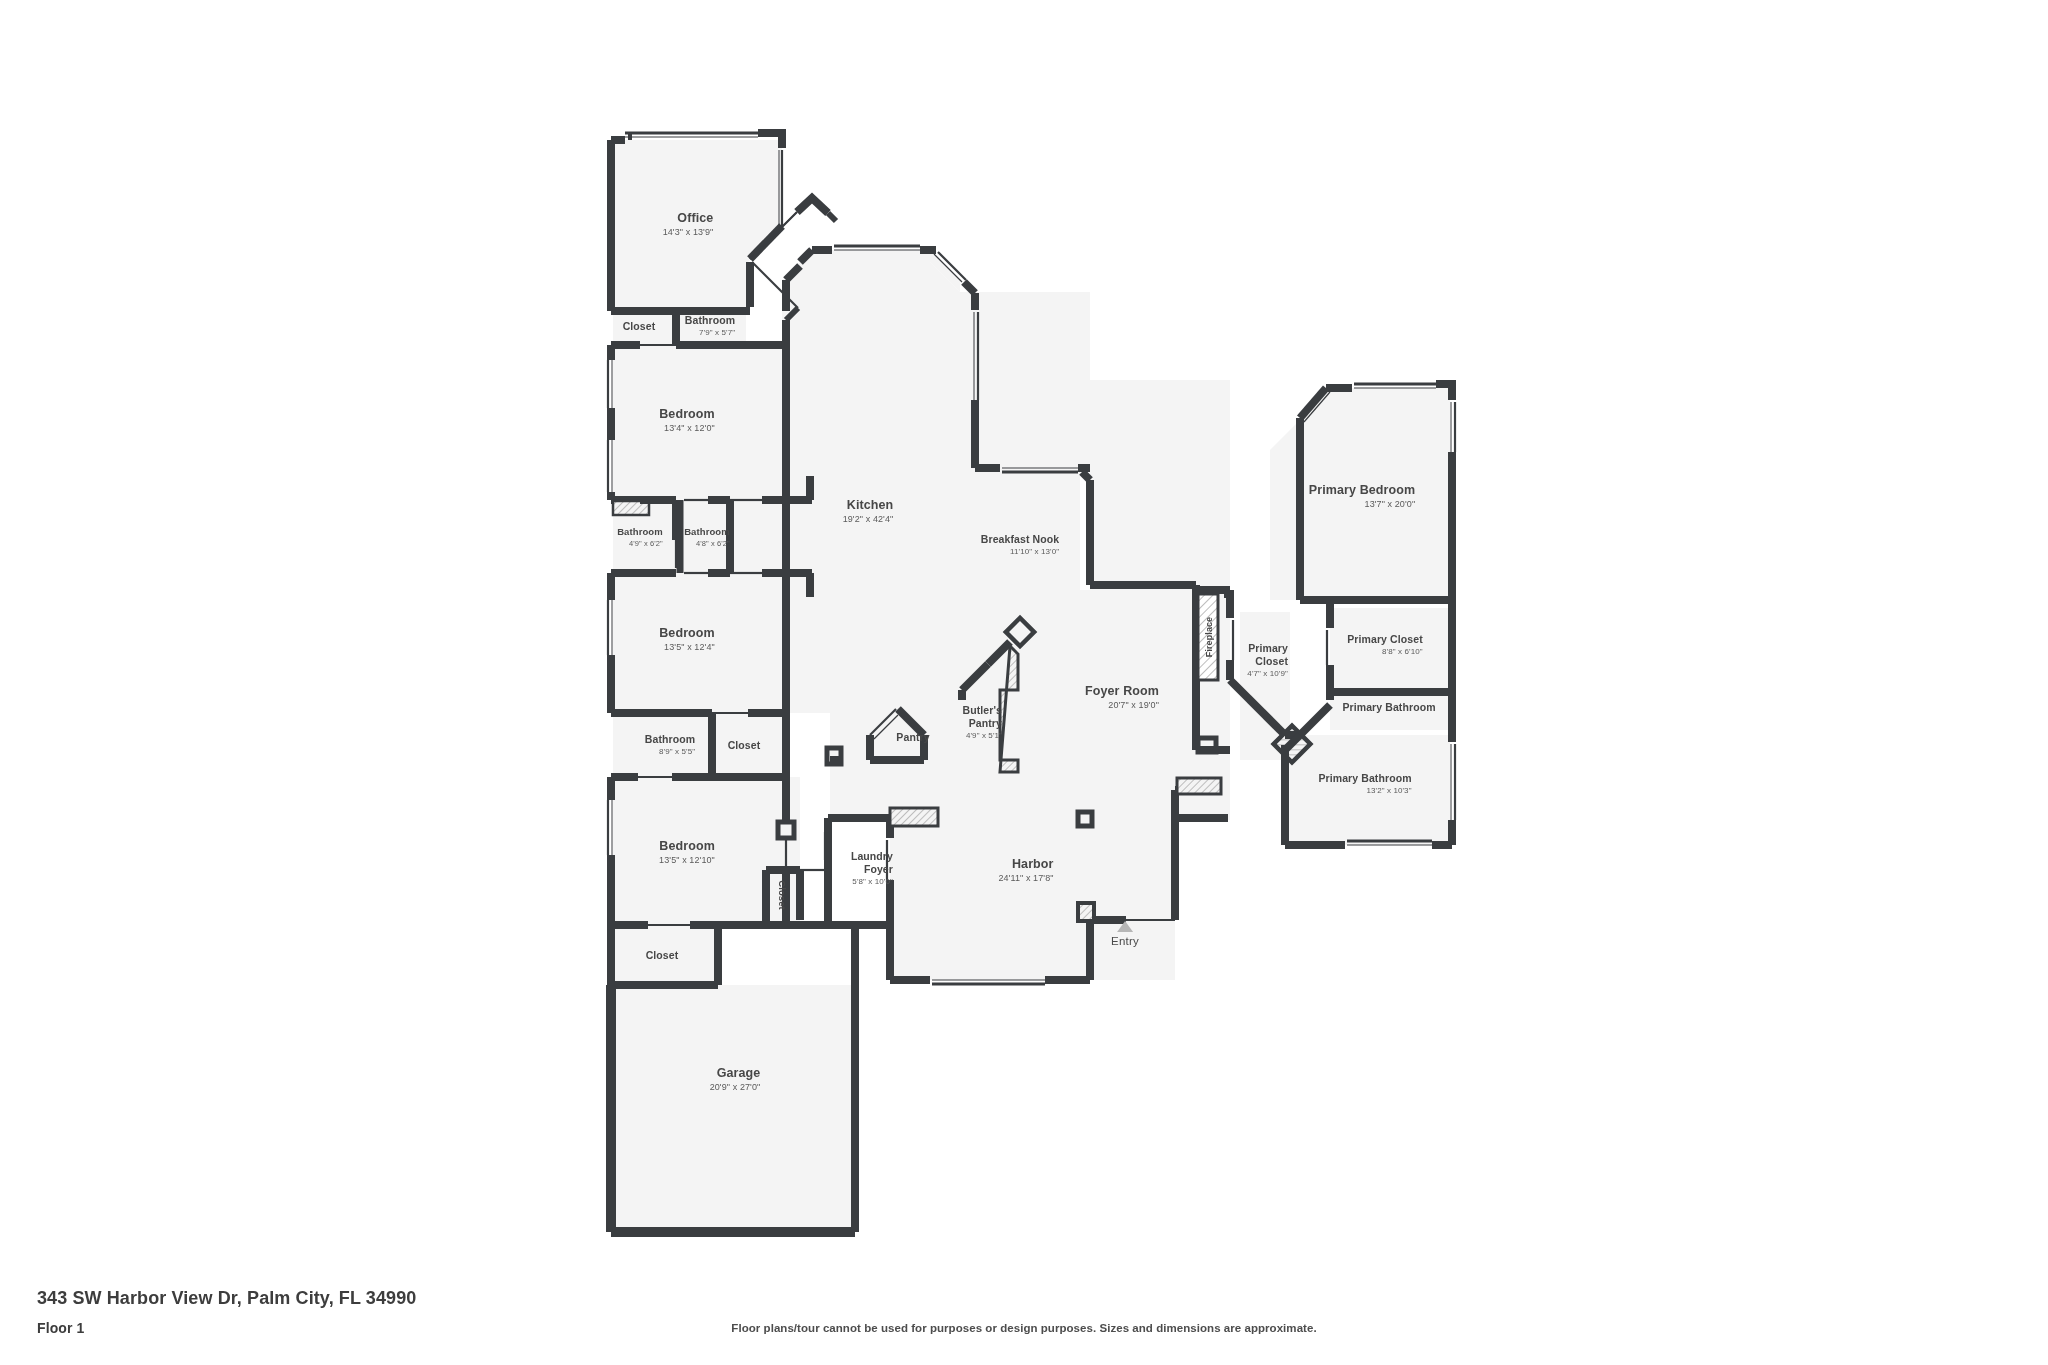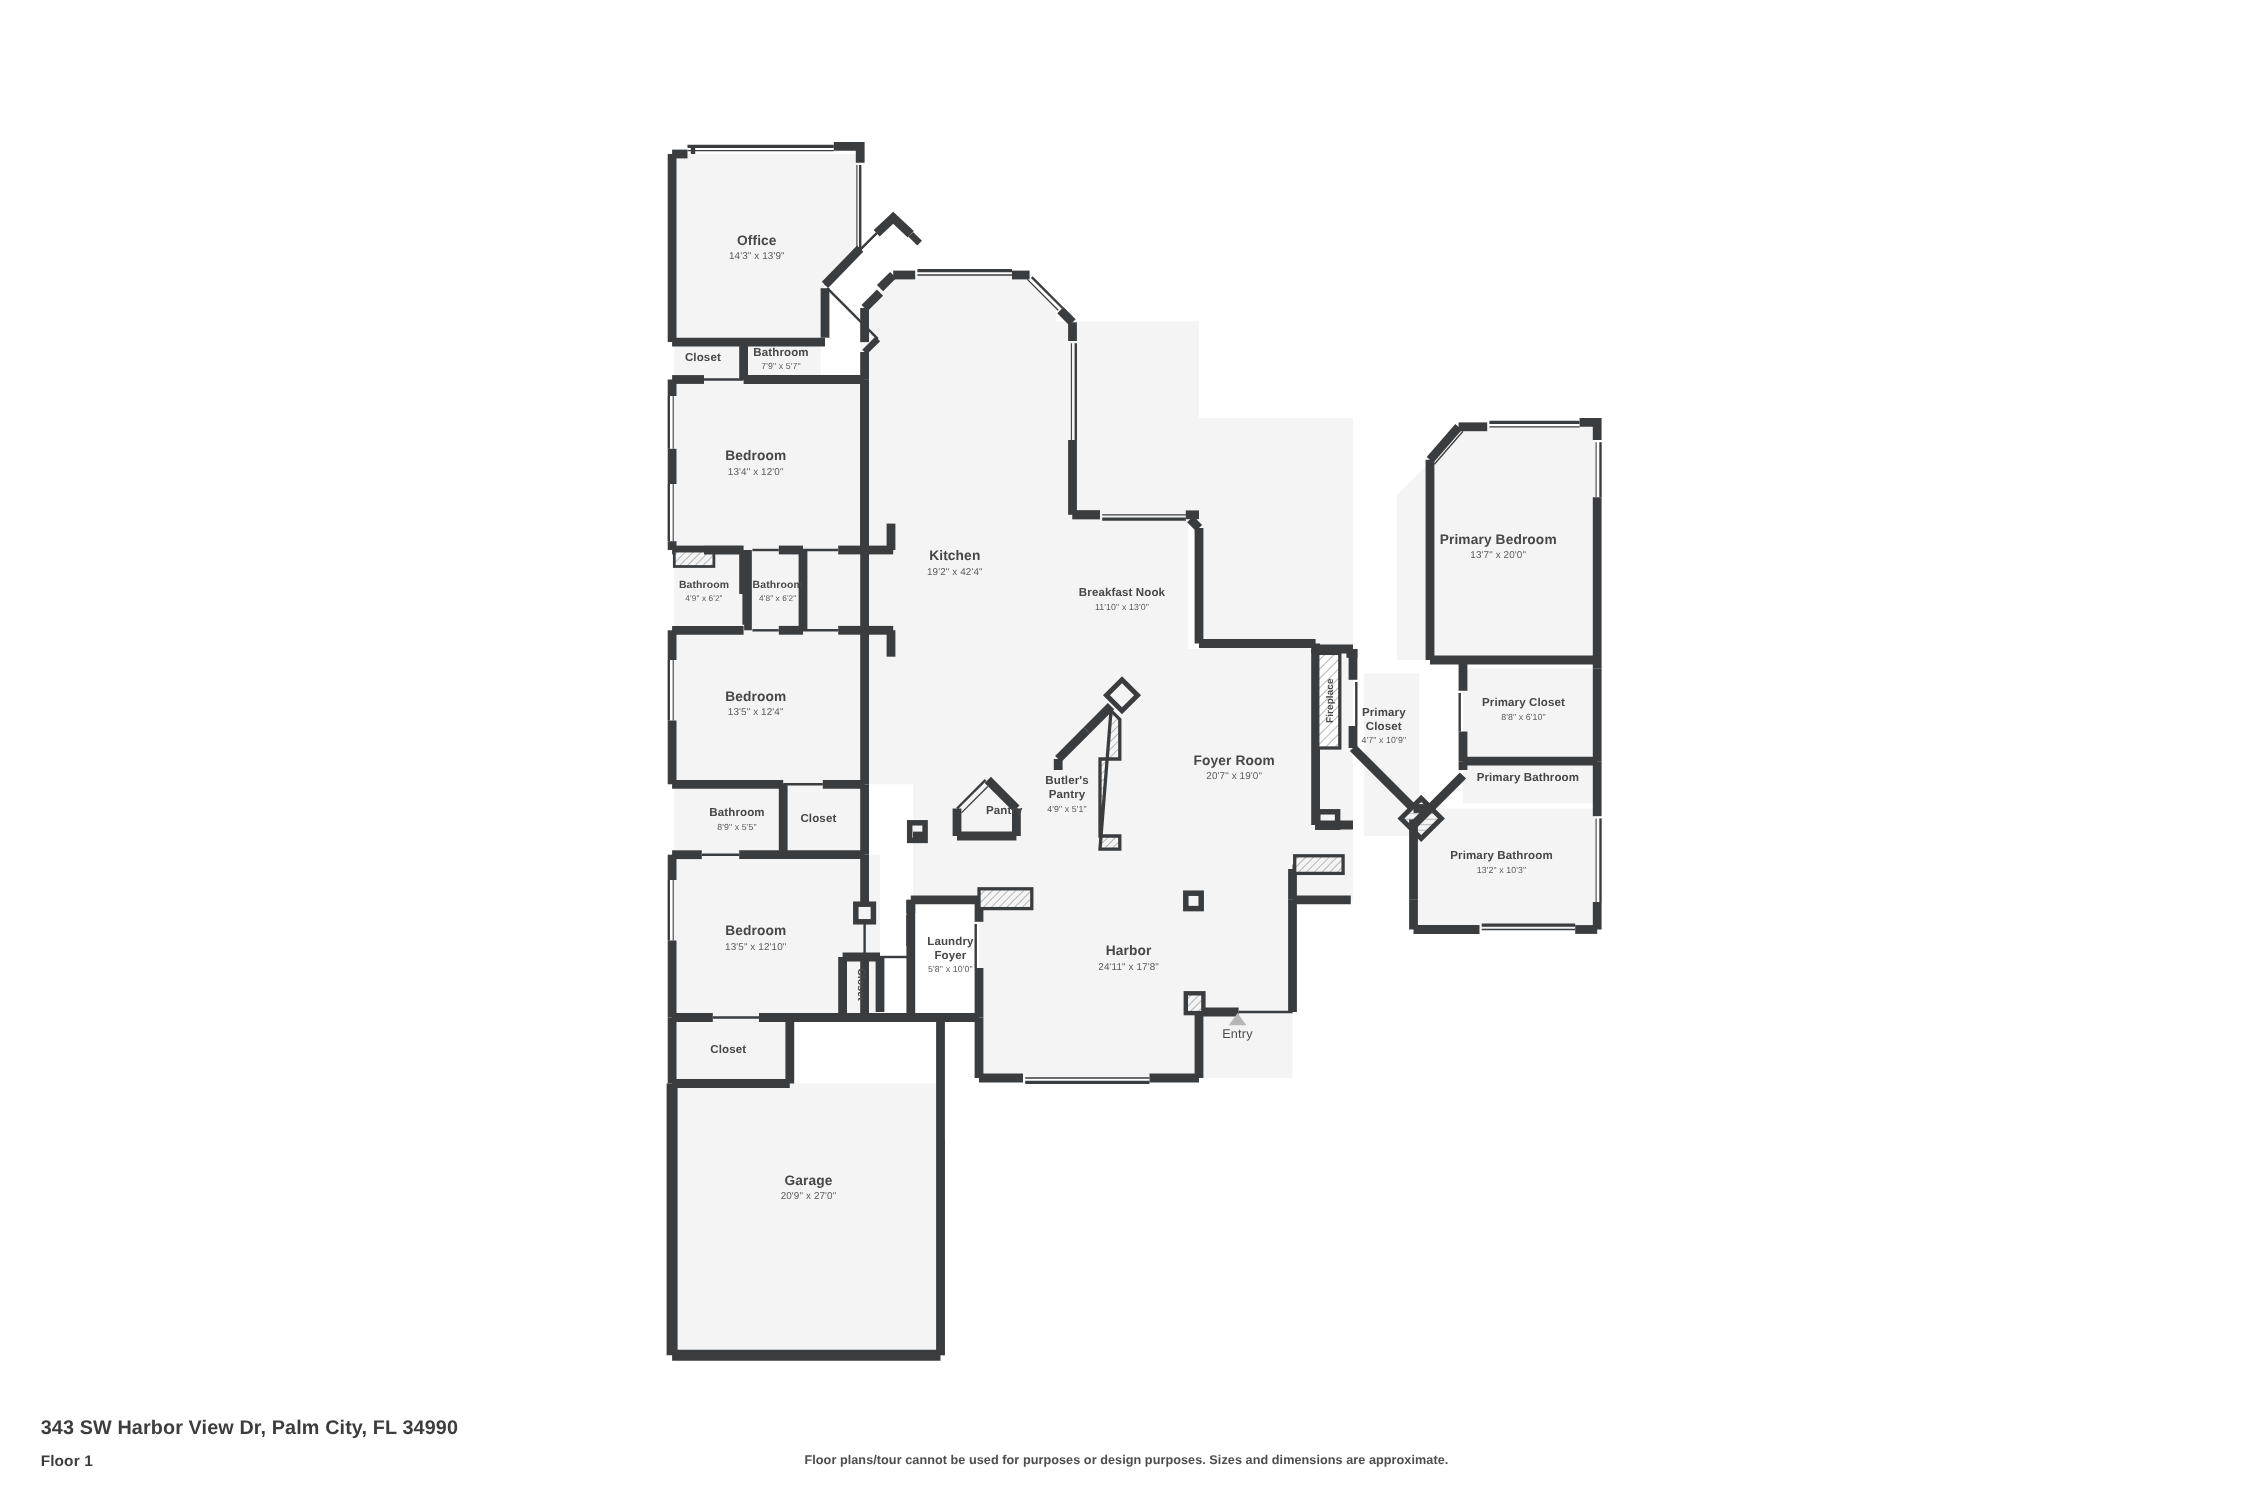--- a/index.html
+++ b/index.html
@@ -24,21 +24,21 @@
   }
   #plan-svg {
     position: absolute;
     left: 0; top: 0;
     width: 2048px;
     height: 1270px;
     display: block;
   }
   .room-label {
     position: absolute;
-    text-align: center;
+    text-align: right;
     transform: translate(-50%, -50%);
     line-height: 1.22;
     pointer-events: none;
     white-space: nowrap;
   }
   .room-label .rl-name {
     display: block;
     font-weight: bold;
     font-size: 12.5px;
     color: #474747;

